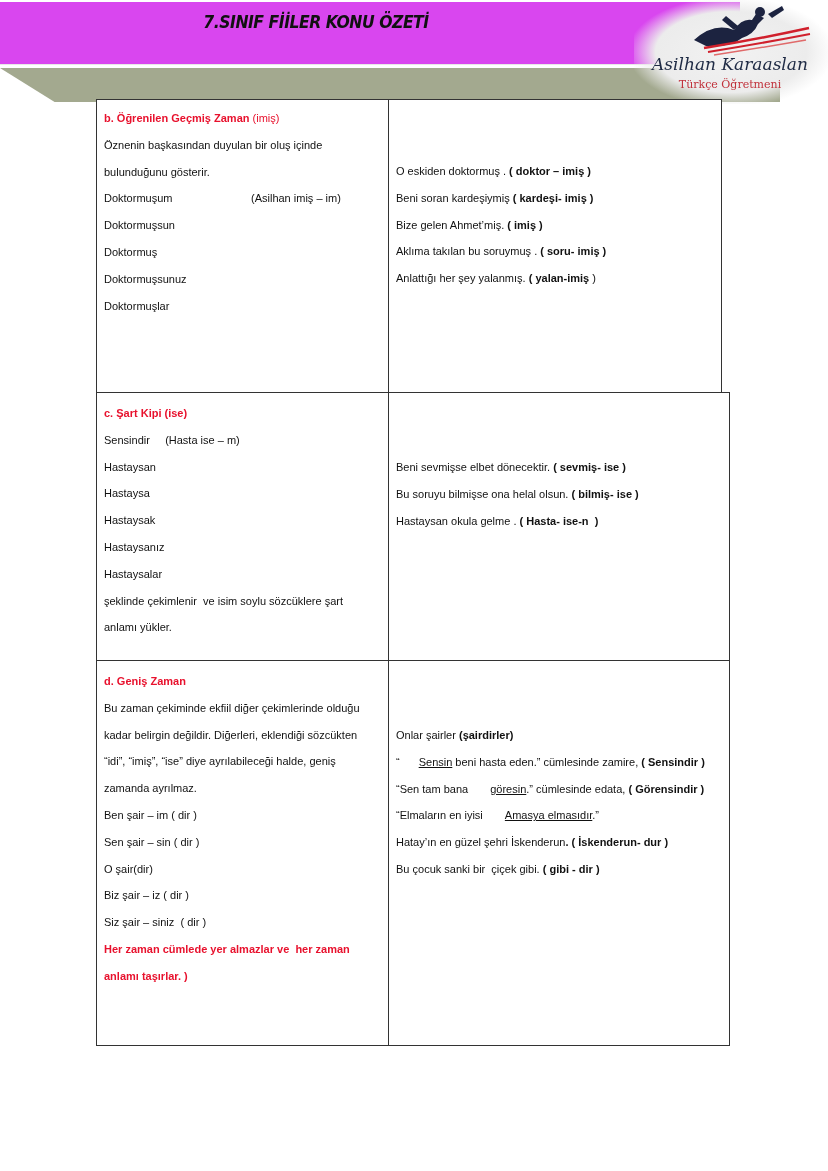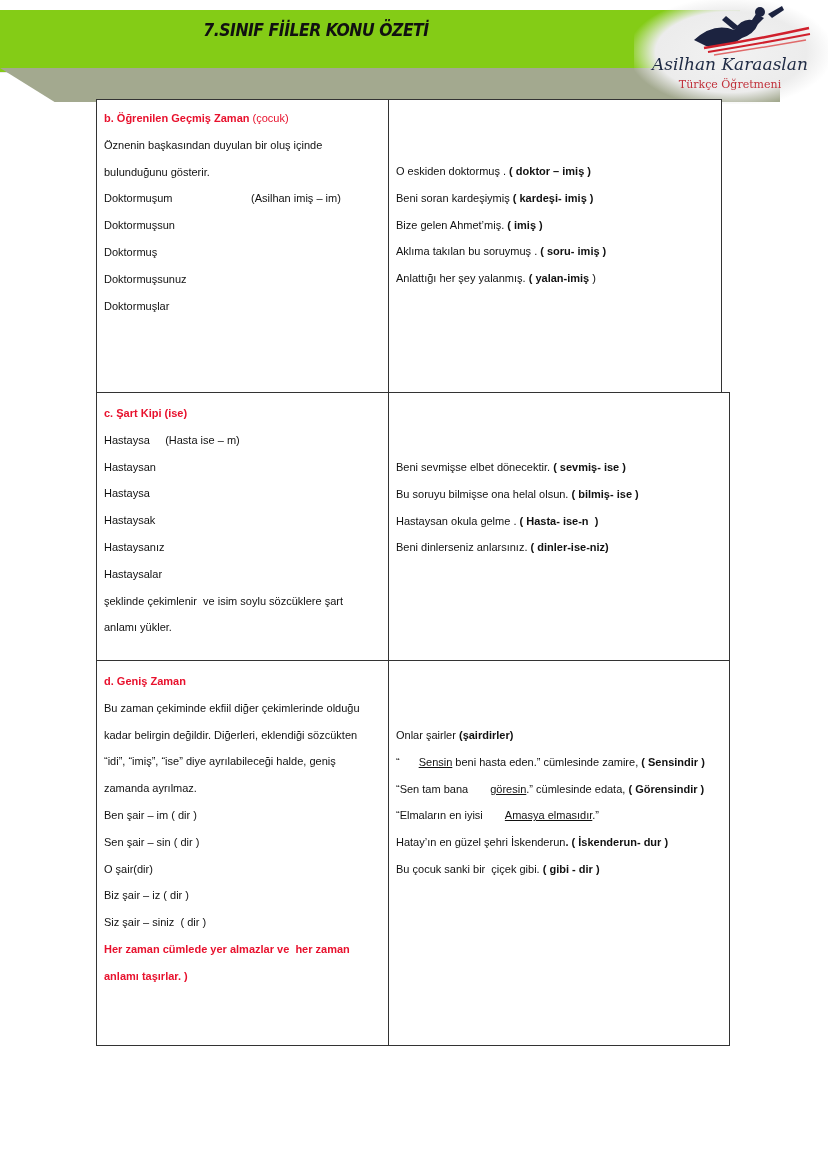--- a/index.html
+++ b/index.html
@@ -1,18 +1,18 @@
 <!DOCTYPE html>
 <html><head>
 <meta charset="utf-8">
 <style>
   html, body { margin:0; padding:0; }
   body { width:828px; height:1171px; background:#ffffff; position:relative; overflow:hidden;
          font-family:"Liberation Sans", "DejaVu Sans", sans-serif; color:#111; }
-  .header-gray { position:absolute; left:0; top:10px; width:740px; height:62px; background:#84cc16;
+  .header-gray { position:absolute; left:0; top:2px; width:740px; height:62px; background:#d946ef;
                  box-shadow: 0 1px 0 #e8e8e8; }
   .header-green { position:absolute; left:0; top:68px; width:780px; height:34px; background:#a3a98f;
                   clip-path: polygon(0 0, 100% 0, 100% 100%, 7% 100%); }
   .title { position:absolute; left:0; top:10px; width:632px; text-align:center;
            font-family:"DejaVu Sans", sans-serif; font-weight:bold; font-style:italic;
            font-size:17px; letter-spacing:-0.5px; color:#111; transform:scaleX(0.92); }
   .logo { position:absolute; left:634px; top:0; width:194px; height:104px;
           background: radial-gradient(ellipse at 50% 50%, #f2f2f2 0%, #ececec 55%, rgba(255,255,255,0) 75%); }
   .logo-name { position:absolute; left:6px; top:54px; width:180px; text-align:center;
                font-family:"DejaVu Serif", serif; font-style:italic; font-size:17px; color:#1e2a44; }
@@ -46,21 +46,21 @@
     <path d="M74 52 Q124 44 176 34" stroke="#d0202c" stroke-width="2" fill="none"></path>
     <path d="M80 55 Q126 48 172 40" stroke="#e06a6a" stroke-width="1.5" fill="none"></path>
   </svg>
   <div class="logo-name">Asilhan Karaaslan</div>
   <div class="logo-sub">Türkçe Öğretmeni</div>
 </div>
 
 <div class="row" style="top:99px; width:626px; height:295px;">
   <div class="divider"></div>
   <div class="cell left" style="top:5px;">
-    <div class="line"><span class="red">b. Öğrenilen Geçmiş Zaman</span> <span class="red-normal">(çocuk)</span></div>
+    <div class="line"><span class="red">b. Öğrenilen Geçmiş Zaman</span> <span class="red-normal">(imiş)</span></div>
     <div class="line">Öznenin başkasından duyulan bir oluş içinde</div>
     <div class="line">bulunduğunu gösterir.</div>
     <div class="line" style="position:relative;"><span>Doktormuşum</span><span style="position:absolute;left:147px;">(Asilhan imiş – im)</span></div>
     <div class="line">Doktormuşsun</div>
     <div class="line">Doktormuş</div>
     <div class="line">Doktormuşsunuz</div>
     <div class="line">Doktormuşlar</div>
   </div>
   <div class="cell right" style="top:58px;">
     <div class="line"><span>O eskiden doktormuş . </span><b>( doktor – imiş )</b></div>
@@ -68,34 +68,33 @@
     <div class="line"><span>Bize gelen Ahmet’miş. </span><b>( imiş )</b></div>
     <div class="line"><span>Aklıma takılan bu soruymuş . </span><b>( soru- imiş )</b></div>
     <div class="line"><span>Anlattığı her şey yalanmış. </span><b>( yalan-imiş</b><span> )</span></div>
   </div>
 </div>
 
 <div class="row" style="top:392px; width:634px; height:270px;">
   <div class="divider"></div>
   <div class="cell left" style="top:7px;">
     <div class="line red">c. Şart Kipi (ise)</div>
-    <div class="line">Hastaysa     (Hasta ise – m)</div>
+    <div class="line">Sensindir     (Hasta ise – m)</div>
     <div class="line">Hastaysan</div>
     <div class="line">Hastaysa</div>
     <div class="line">Hastaysak</div>
     <div class="line">Hastaysanız</div>
     <div class="line">Hastaysalar</div>
     <div class="line">şeklinde çekimlenir  ve isim soylu sözcüklere şart</div>
     <div class="line">anlamı yükler.</div>
   </div>
   <div class="cell right" style="top:61px;">
     <div class="line"><span>Beni sevmişse elbet dönecektir. </span><b>( sevmiş- ise )</b></div>
     <div class="line"><span>Bu soruyu bilmişse ona helal olsun. </span><b>( bilmiş- ise )</b></div>
     <div class="line"><span>Hastaysan okula gelme . </span><b>( Hasta- ise-n  )</b></div>
-    <div class="line"><span>Beni dinlerseniz anlarsınız. </span><b>( dinler-ise-niz)</b></div>
   </div>
 </div>
 
 <div class="row" style="top:660px; width:634px; height:386px;">
   <div class="divider"></div>
   <div class="cell left" style="top:7px;">
     <div class="line red">d. Geniş Zaman</div>
     <div class="line">Bu zaman çekiminde ekfiil diğer çekimlerinde olduğu</div>
     <div class="line">kadar belirgin değildir. Diğerleri, eklendiği sözcükten</div>
     <div class="line">“idi”, “imiş”, “ise” diye ayrılabileceği halde, geniş</div>

